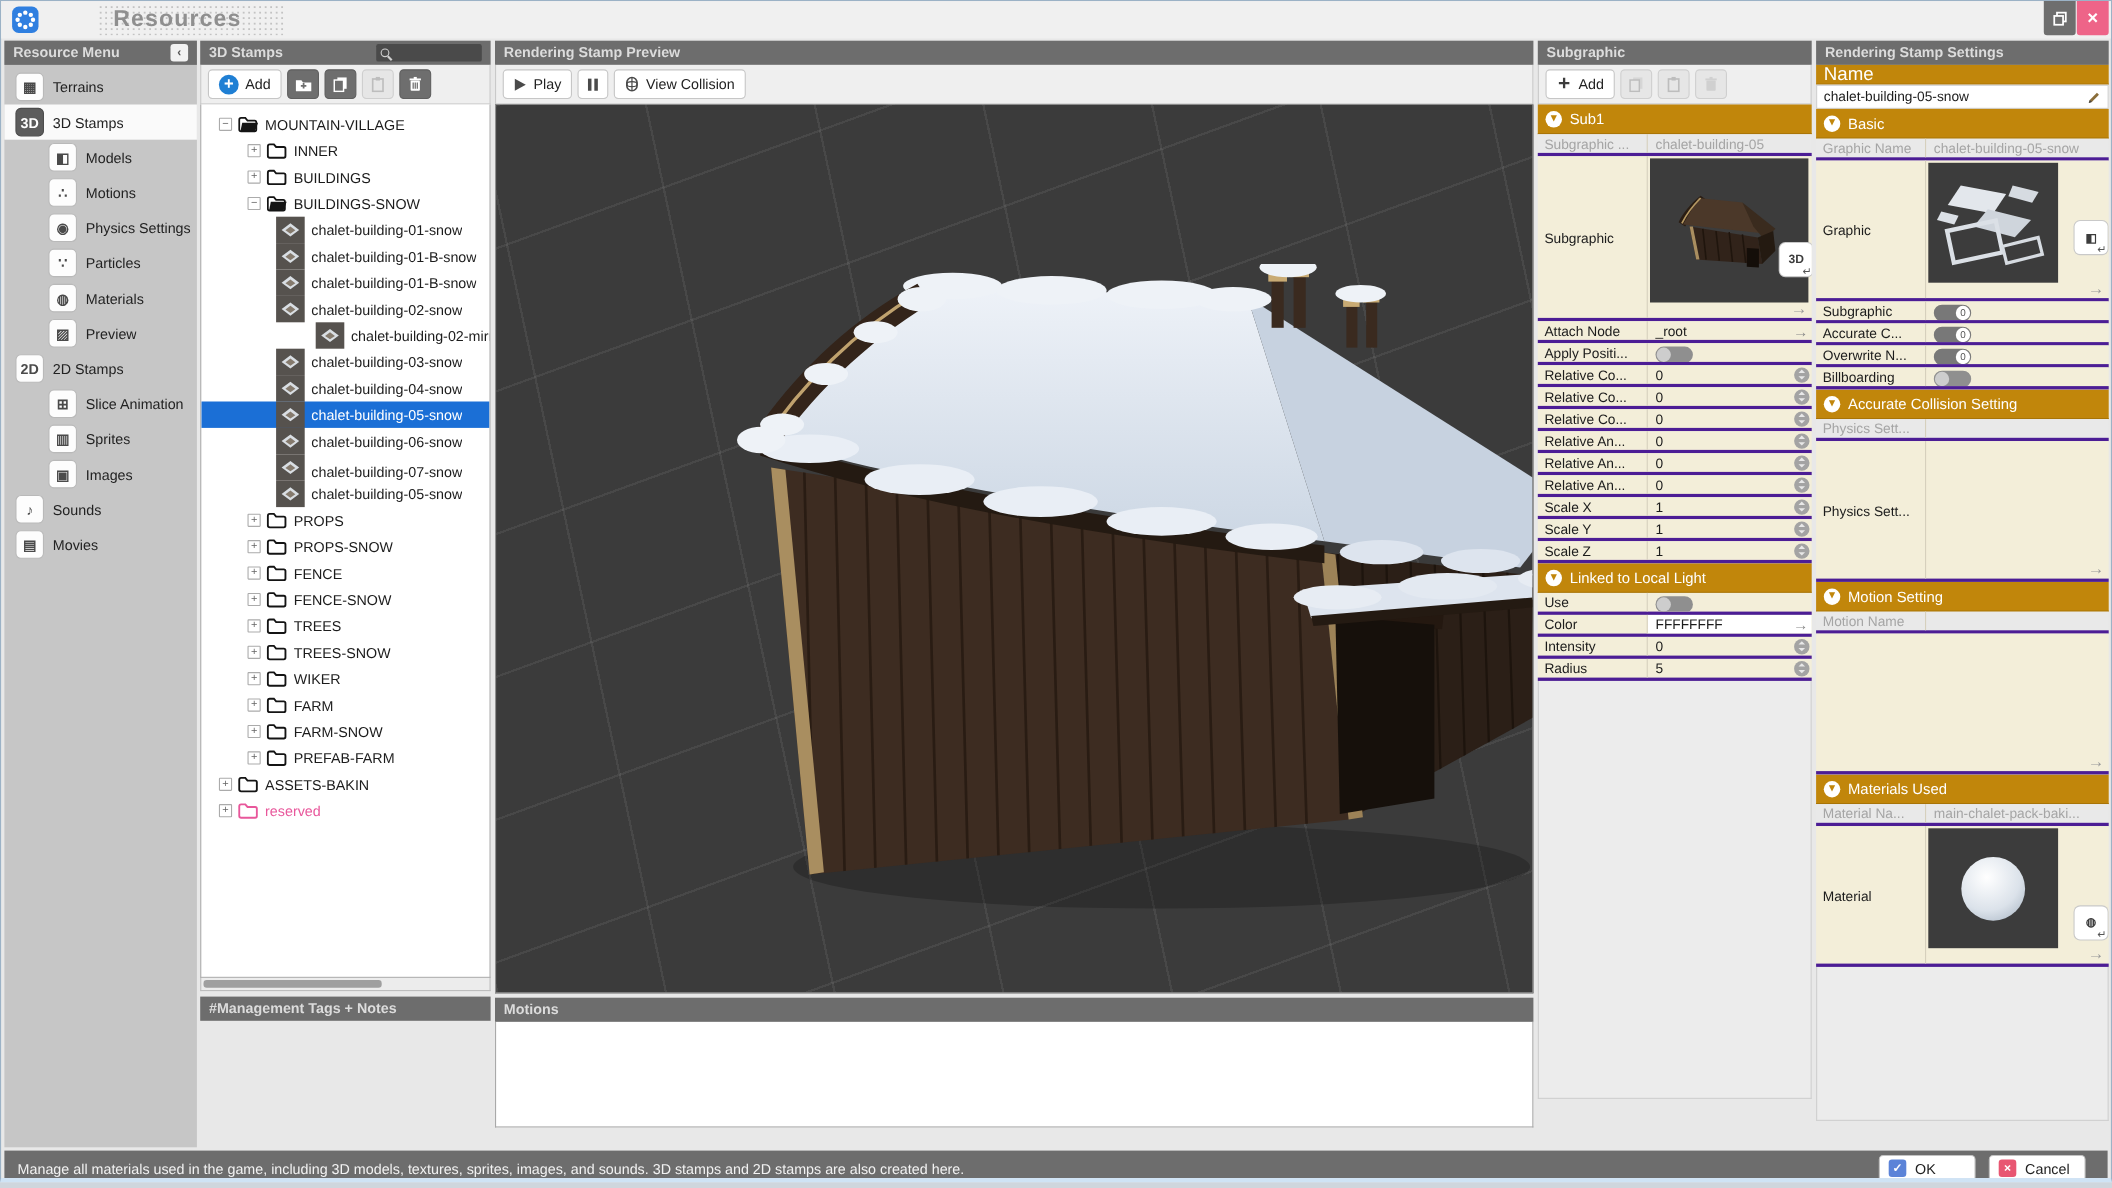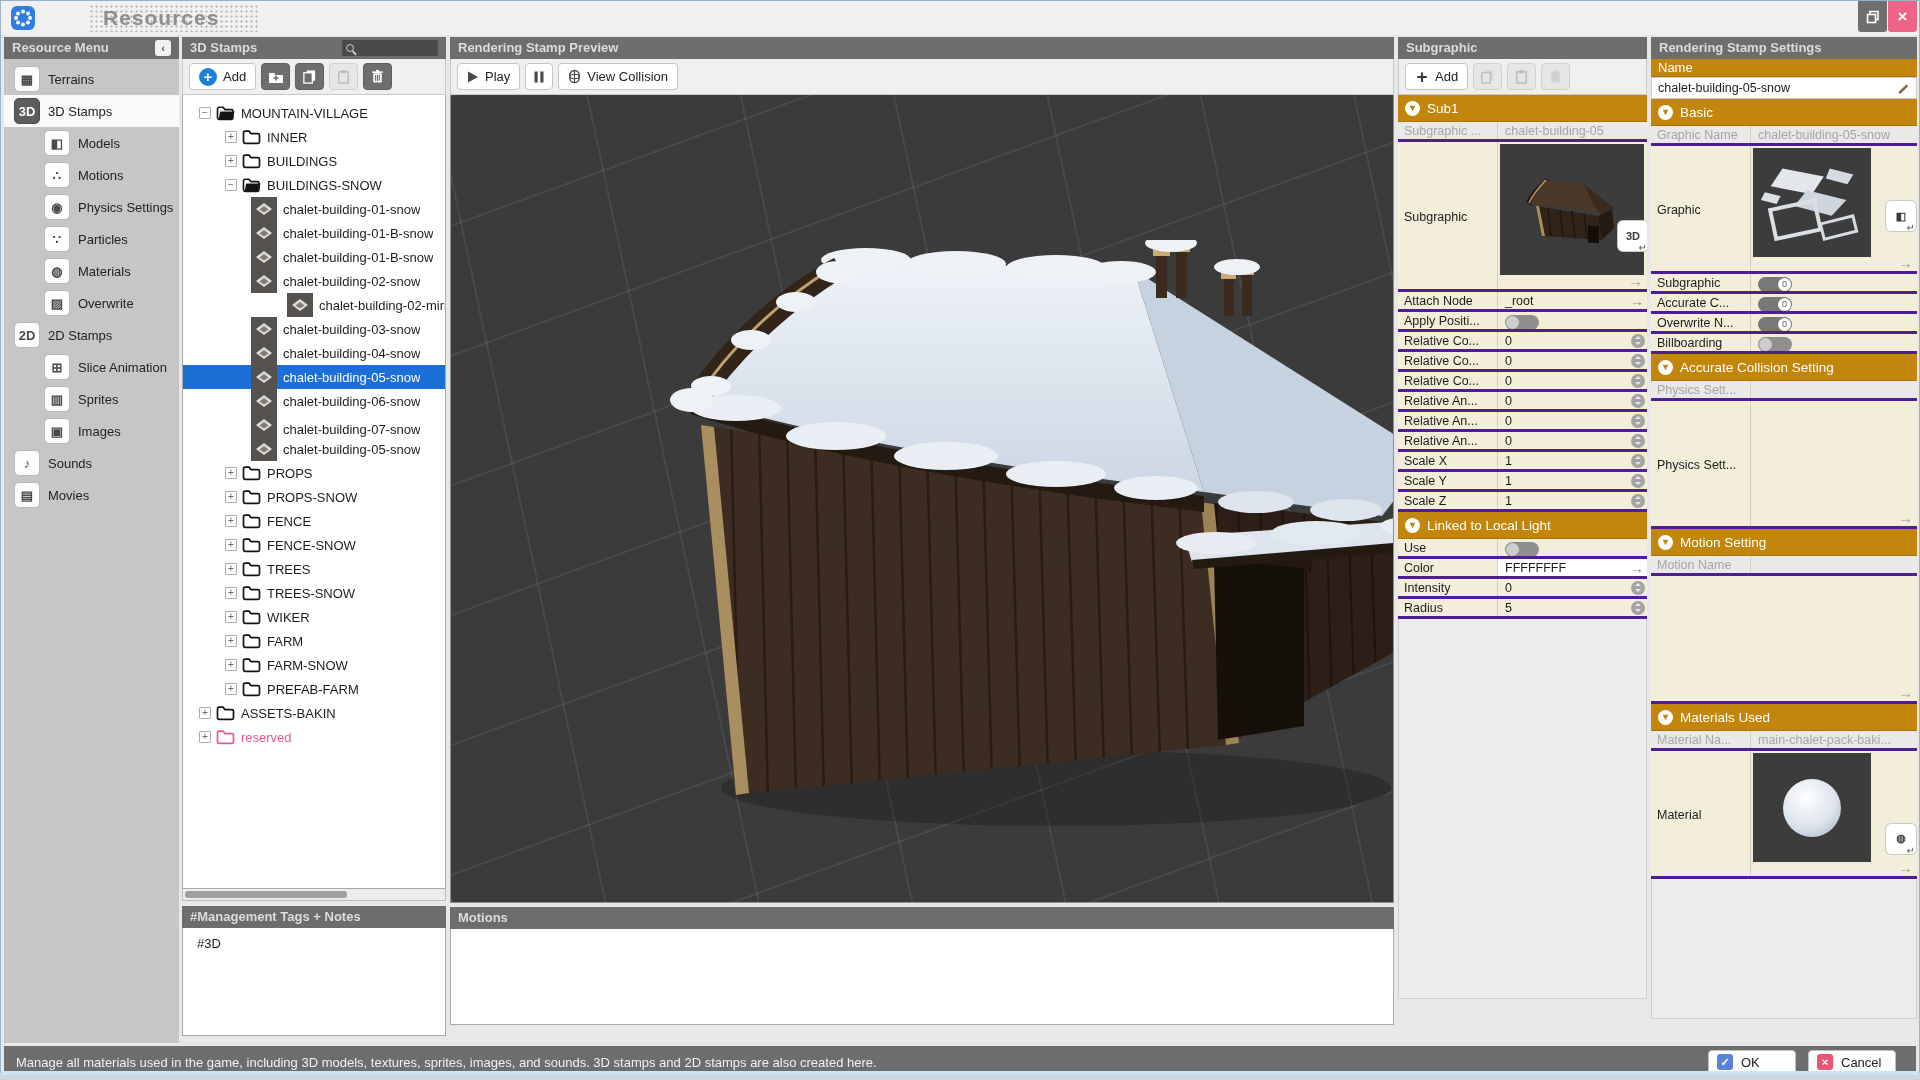--- a/index.html
+++ b/index.html
@@ -71,21 +71,21 @@
       repeating-linear-gradient(160deg,rgba(255,255,255,0.065) 0 2px,transparent 2px 122px),
       #3b3b3b;overflow:hidden;}
   .chalet{position:absolute;left:205px;top:145px;width:840px;height:590px;}
   .motionshead{margin-top:4px;}
   .motionsbody{height:96px;background:#fff;border:1px solid #a9a9a9;border-top:none;}
   
   .subpanel{left:1397px;width:249px;}
   .setpanel{left:1650px;width:266px;}
   .goldbar{height:27px;background:#c1860b;color:#fff;display:flex;align-items:center;gap:7px;
     padding:0 7px;font-size:13.5px;border-bottom:1px solid #a87407;}
-  .goldbar.thin{height:18px;font-size:13px;}
+  .goldbar.thin{height:18px;font-size:17px;}
   .chev{width:15px;height:15px;border-radius:50%;background:#fff;color:#c1860b;font-size:10px;
     line-height:14px;text-align:center;font-weight:bold;flex:none;}
   .namerow{height:22px;background:#fff;border:1px solid #cfcfcf;display:flex;align-items:center;
     padding:0 6px;font-size:12.5px;}
   .pencil{margin-left:auto;}
   .prow{display:flex;position:relative;height:20px;line-height:19px;background:#f3eed9;
     border-bottom:3px solid #4c1d95;font-size:12.5px;}
   .prow.tall{height:128px;line-height:128px;}
   .prow.r-thumb-sub{height:150px;line-height:150px;}
   .prow.disabled{background:#e9e9e9;color:#a5a5a5;}
@@ -185,21 +185,21 @@
         <div class="side-item" style="padding-left: 40px;">
           <div class="side-tile">∵</div>
           <div class="side-label">Particles</div>
         </div>
         <div class="side-item" style="padding-left: 40px;">
           <div class="side-tile">◍</div>
           <div class="side-label">Materials</div>
         </div>
         <div class="side-item" style="padding-left: 40px;">
           <div class="side-tile">▨</div>
-          <div class="side-label">Overwrite</div>
+          <div class="side-label">Preview</div>
         </div>
         <div class="side-item" style="padding-left: 10px;">
           <div class="side-tile">2D</div>
           <div class="side-label">2D Stamps</div>
         </div>
         <div class="side-item" style="padding-left: 40px;">
           <div class="side-tile">⊞</div>
           <div class="side-label">Slice Animation</div>
         </div>
         <div class="side-item" style="padding-left: 40px;">
@@ -509,23 +509,20 @@
             </svg>
 </div>
           <div class="tlabel" style="color: rgb(232, 87, 155);">reserved</div>
         </div>
       </div>
     <div class="hscroll">
         <div class="thumbbar"></div>
       </div>
     <div class="phead tagshead">
       <span>#Management Tags + Notes</span>
-    </div>
-    <div class="tagsbody">
-      <span>#3D</span>
     </div>
   </div>
 
   <div class="panelcol center">
     <div class="phead">
       <span>Rendering Stamp Preview</span>
     </div>
     <div class="toolbar">
       <div class="btn">
         <svg viewBox="0 0 12 12" width="12" height="12">

